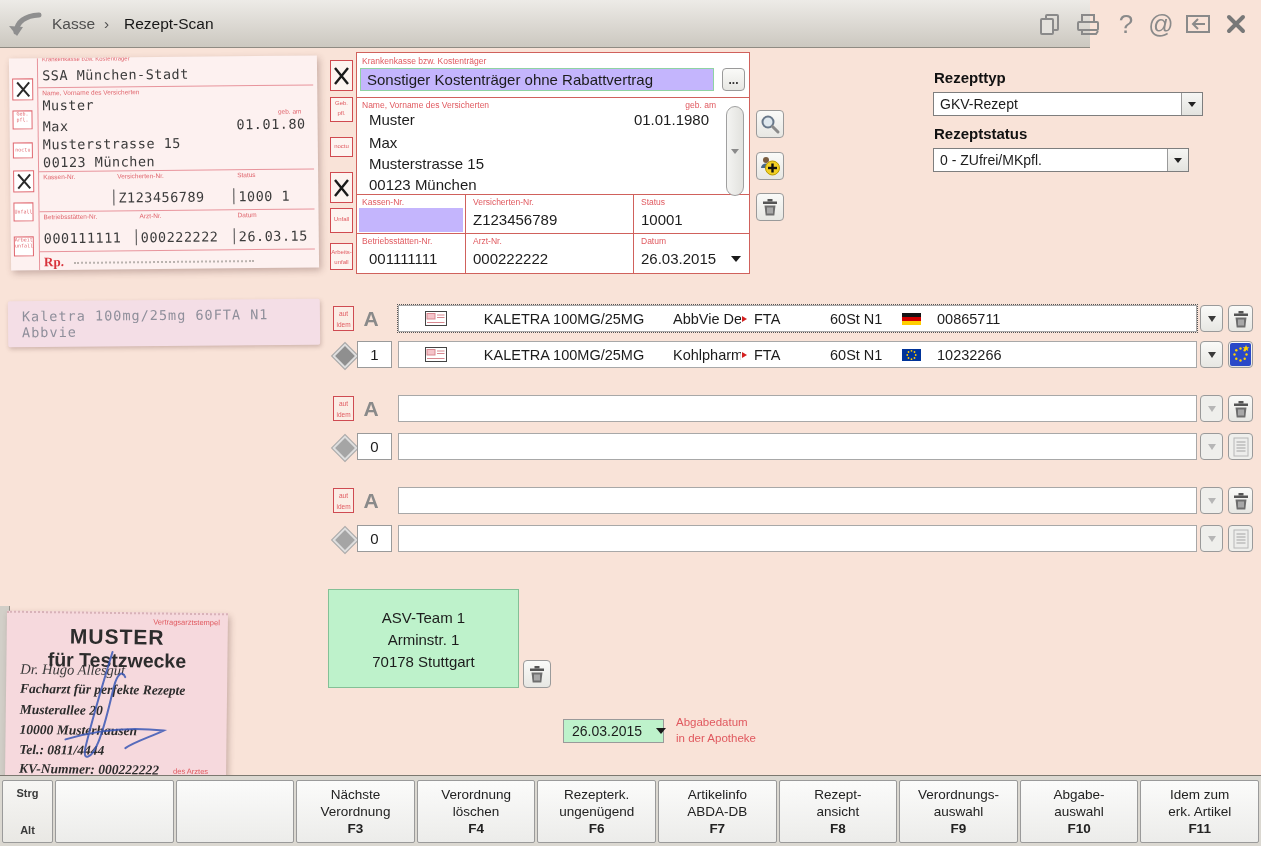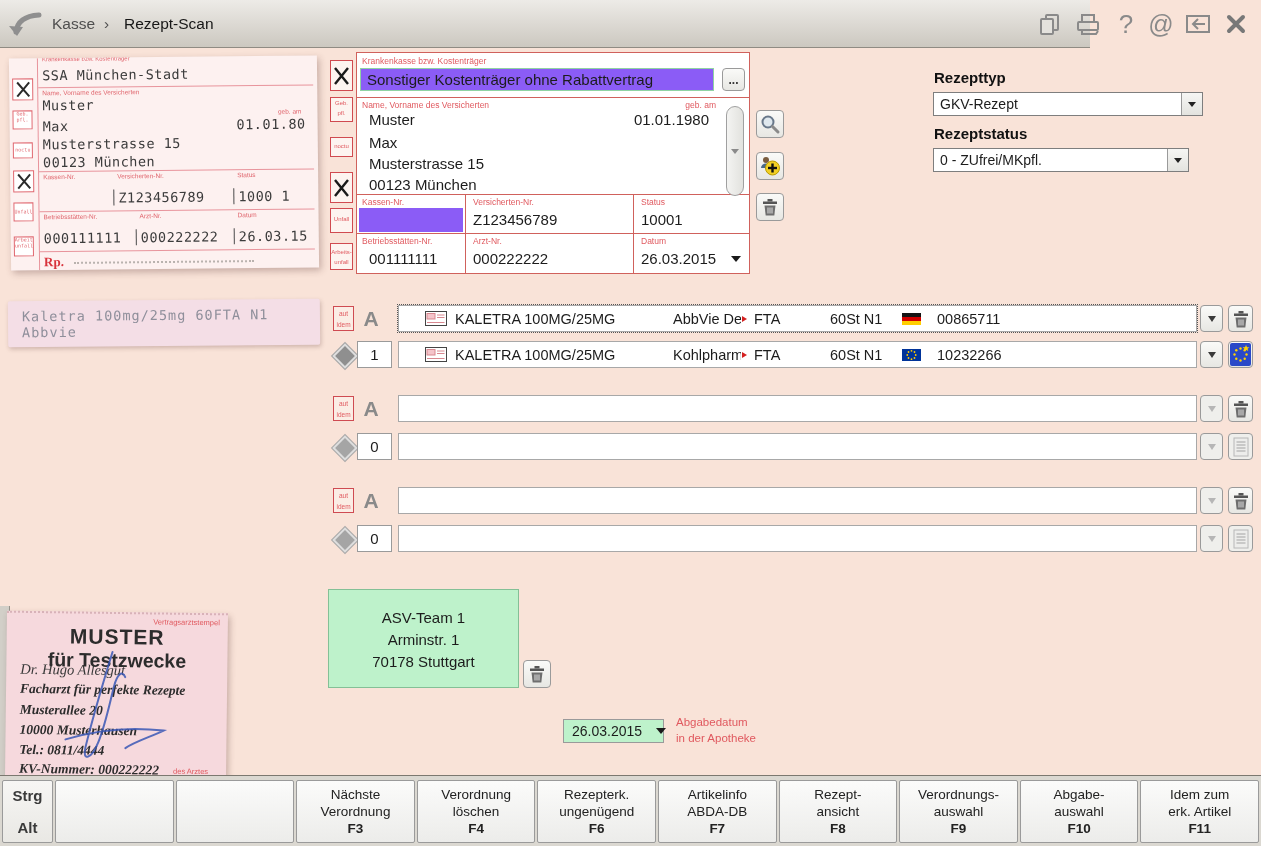--- a/index.html
+++ b/index.html
@@ -48,21 +48,21 @@
   .tinyred{color:#e0595f;font-family:"Liberation Sans",sans-serif;font-size:7.5px;}
   
   .fbox{position:absolute;left:330px;width:23px;background:#fdf4f0;border:1.5px solid #d04a50;
         box-sizing:border-box;color:#e0595f;text-align:center;overflow:hidden;}
   .fbox i{display:block;font-style:normal;font-size:6px;line-height:1.25;margin-top:2px;}
   
   .form{position:absolute;left:356px;top:52px;width:392px;height:220px;background:#fff;
         border:1px solid #d0615c;box-sizing:content-box;}
   .fsec{position:absolute;left:0;right:0;border-bottom:1px solid #d0615c;box-sizing:border-box;}
   .flabel{position:absolute;font-size:8.5px;color:#e0595f;}
-  .grn{background:#8b5cf6;}
+  .grn{background:#c4b5fd;}
   .fval{font-size:15px;color:#1c1c1c;}
   .colline{position:absolute;top:0;bottom:0;border-left:1px solid #d0615c;}
   .scrollbtn{position:absolute;right:5px;top:55px;width:18px;height:90px;border-radius:9px;
              background:linear-gradient(90deg,#f4f4f2,#e2e2de);border:1px solid #a0a0a0;
              display:flex;align-items:center;justify-content:center;box-sizing:border-box;}
   .tri-s{width:0;height:0;border:4px solid transparent;border-top:5px solid #8a8a8a;margin-top:4px;}
   
   .rp-label{font-size:15px;font-weight:bold;color:#111;}
   .combo{position:absolute;height:24px;background:#fff;border:1px solid #7e7e7e;box-sizing:border-box;
          display:flex;align-items:center;font-size:14px;padding-left:6px;}
@@ -75,21 +75,21 @@
   .ai i{display:block;font-style:normal;font-size:6.5px;line-height:1.4;margin-top:2px;}
   .amark{position:absolute;left:356px;top:0;width:30px;text-align:center;line-height:27px;
          font-size:21px;font-weight:bold;color:#8a8a8a;}
   .dia{position:absolute;left:336px;top:6px;width:14px;height:14px;background:#8f8f8f;
        border:2px solid #dedede;box-shadow:0 0 0 1px #a8a8a8;transform:rotate(45deg);}
   .qty{position:absolute;left:357px;top:0;width:33px;height:25px;border:1px solid #9a9a9a;
        background:#fff;text-align:center;line-height:25px;font-size:15px;}
   .fld{position:absolute;left:398px;top:0;width:771px;height:25px;border:1px solid #a8a8a8;
        background:#fff;display:flex;align-items:center;padding-left:26px;font-size:14.5px;}
   .fld.focusdot{outline:1px dotted #555;}
-  .fld .nm{width:218px;}
+  .fld .nm{width:218px;text-align:center;}
   .fld .vd{width:68px;overflow:hidden;white-space:nowrap;}
   .vtrunc{width:0;height:0;border:3px solid transparent;border-left:5px solid #d42020;margin:0 4px 0 1px;}
   .fld .df{width:40px;}
   .fld .pk{width:64px;margin-left:36px;}
   .fld .pz{margin-left:8px;}
   .ddbtn{position:absolute;left:1200px;top:0;width:23px;height:27px;}
   .actbtn{position:absolute;left:1228px;top:0;width:25px;height:27px;}
   
   .asv{position:absolute;left:328px;top:589px;width:191px;height:99px;background:#bef2cb;
        border:1px solid #84c096;text-align:center;padding-top:17px;box-sizing:border-box;
@@ -100,21 +100,21 @@
   .datecombo{position:absolute;left:563px;top:719px;width:101px;height:24px;background:#bef2cb;
              border:1px solid #9a9a9a;box-sizing:border-box;display:flex;align-items:center;
              font-size:14px;padding-left:8px;}
   .rednote{position:absolute;left:676px;top:714px;font-size:11.5px;color:#e0595f;line-height:16px;}
   
   .fbar{position:absolute;left:0;top:775px;width:1261px;height:71px;background:#dbd8d1;
         border-top:1px solid #7c7870;box-sizing:border-box;}
   .modbox{position:absolute;left:2px;top:4px;width:51px;height:63px;background:linear-gradient(#f7f6f4,#e9e8e4);
           border:1px solid #9a9a9a;border-radius:2px;box-sizing:border-box;text-align:center;
           display:flex;flex-direction:column;justify-content:space-between;padding:6px 0;}
-  .modbox span{font-size:15px;font-weight:bold;color:#3a3a3a;}
+  .modbox span{font-size:11px;font-weight:bold;color:#3a3a3a;}
   .fkeys{position:absolute;left:55px;right:2px;top:4px;height:63px;display:flex;gap:2px;}
   .fkey{flex:1;background:linear-gradient(#fbfbfa,#ececea);border:1px solid #9a9a9a;border-radius:2px;
         display:flex;flex-direction:column;align-items:center;justify-content:center;
         font-size:13.5px;color:#222;line-height:17px;box-sizing:border-box;}
   .fkey b{font-size:13.5px;}
 </style>
 </head>
 <body>
 
 <div id="app">

